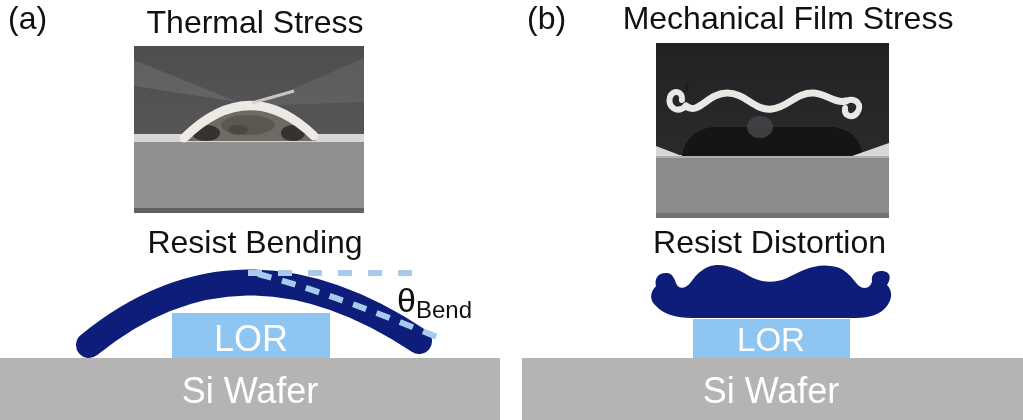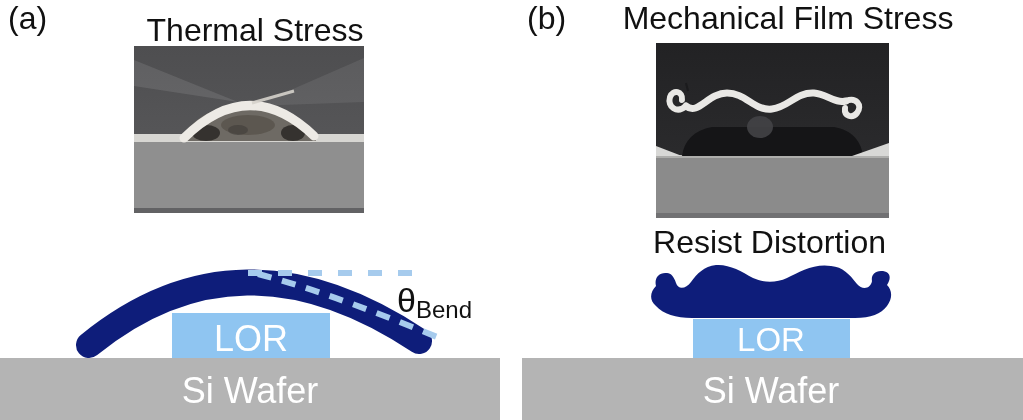--- a/index.html
+++ b/index.html
@@ -21,21 +21,21 @@
   .abs{position:absolute;}
   svg text{font-family:"Liberation Sans", sans-serif;}
   .panel-label{font-size:32px;}
 </style>
 </head>
 <body>
 
 <div id="fig">
 
   <div class="t panel-label" style="left:8px;top:1px;">(a)</div>
-  <div class="t centered" style="left:0px;top:13px;width:510px;">Thermal Stress</div>
+  <div class="t centered" style="left:0px;top:5px;width:510px;">Thermal Stress</div>
 
   <div class="t panel-label" style="left:527px;top:1px;">(b)</div>
   <div class="t centered" style="left:533px;top:1px;width:510px;">Mechanical Film Stress</div>
 
   <svg class="abs" style="left:134px;top:46px;" width="230" height="167" viewBox="0 0 230 167">
     <defs>
       <linearGradient id="semaBg" x1="0" y1="0" x2="0" y2="1">
         <stop offset="0" stop-color="#4e4e50"></stop>
           <stop offset="1" stop-color="#5c5c5e"></stop>
       </linearGradient>
@@ -69,20 +69,21 @@
     <path d="M 26 113 C 28 98, 38 87, 56 84 L 178 84 C 196 87, 205 98, 207 113 Z" fill="#151517"></path>
     <ellipse cx="104" cy="84" rx="13" ry="11" fill="#424246" opacity="0.9"></ellipse>
     <path d="M 30 40 L 32 48" stroke="#1b1b1d" stroke-width="2"></path>
     <path d="M 30 63 C 42 73, 52 50, 71 50 C 90 50, 98 68, 116 66 C 133 64, 140 49, 158 50 C 171 51, 179 61, 190 58" fill="none" stroke="#e9e8e5" stroke-width="7" stroke-linecap="round"></path>
     <path d="M 30 63 C 21 71, 11 64, 14 54 C 17 46, 27 48, 26 57" fill="none" stroke="#e9e8e5" stroke-width="6" stroke-linecap="round"></path>
     <path d="M 190 58 C 200 54, 207 62, 201 70 C 196 76, 188 73, 189 65" fill="none" stroke="#e9e8e5" stroke-width="6" stroke-linecap="round"></path>
     <polygon points="0,103 26,113 0,113" fill="#d8d8d6"></polygon>
     <polygon points="233,100 196,113 233,113" fill="#d8d8d6"></polygon>
   </svg>
 
+  <div class="t centered" style="left:0px;top:225px;width:510px;">Resist Bending</div>
   <div class="t centered" style="left:512px;top:225px;width:515px;">Resist Distortion</div>
 
   <svg class="abs" style="left:0px;top:258px;" width="510" height="162" viewBox="0 258 510 162">
     <rect x="0" y="358" width="500" height="62" fill="#b4b4b4"></rect>
     <rect x="172" y="313" width="158" height="45" fill="#8fc5f1"></rect>
     <path d="M 89 345 Q 240 222 419 341" fill="none" stroke="#0e1d7a" stroke-width="26" stroke-linecap="round"></path>
     <path d="M 248 273 L 428 273" fill="none" stroke="#a6cbed" stroke-width="6" stroke-dasharray="14 16"></path>
     <path d="M 258 274 Q 325 291 437 337" fill="none" stroke="#a6cbed" stroke-width="6" stroke-dasharray="14 11"></path>
     <text x="397" y="312" font-size="34" fill="#111111">θ</text>
     <text x="416" y="318" font-size="24" fill="#111111">Bend</text>

